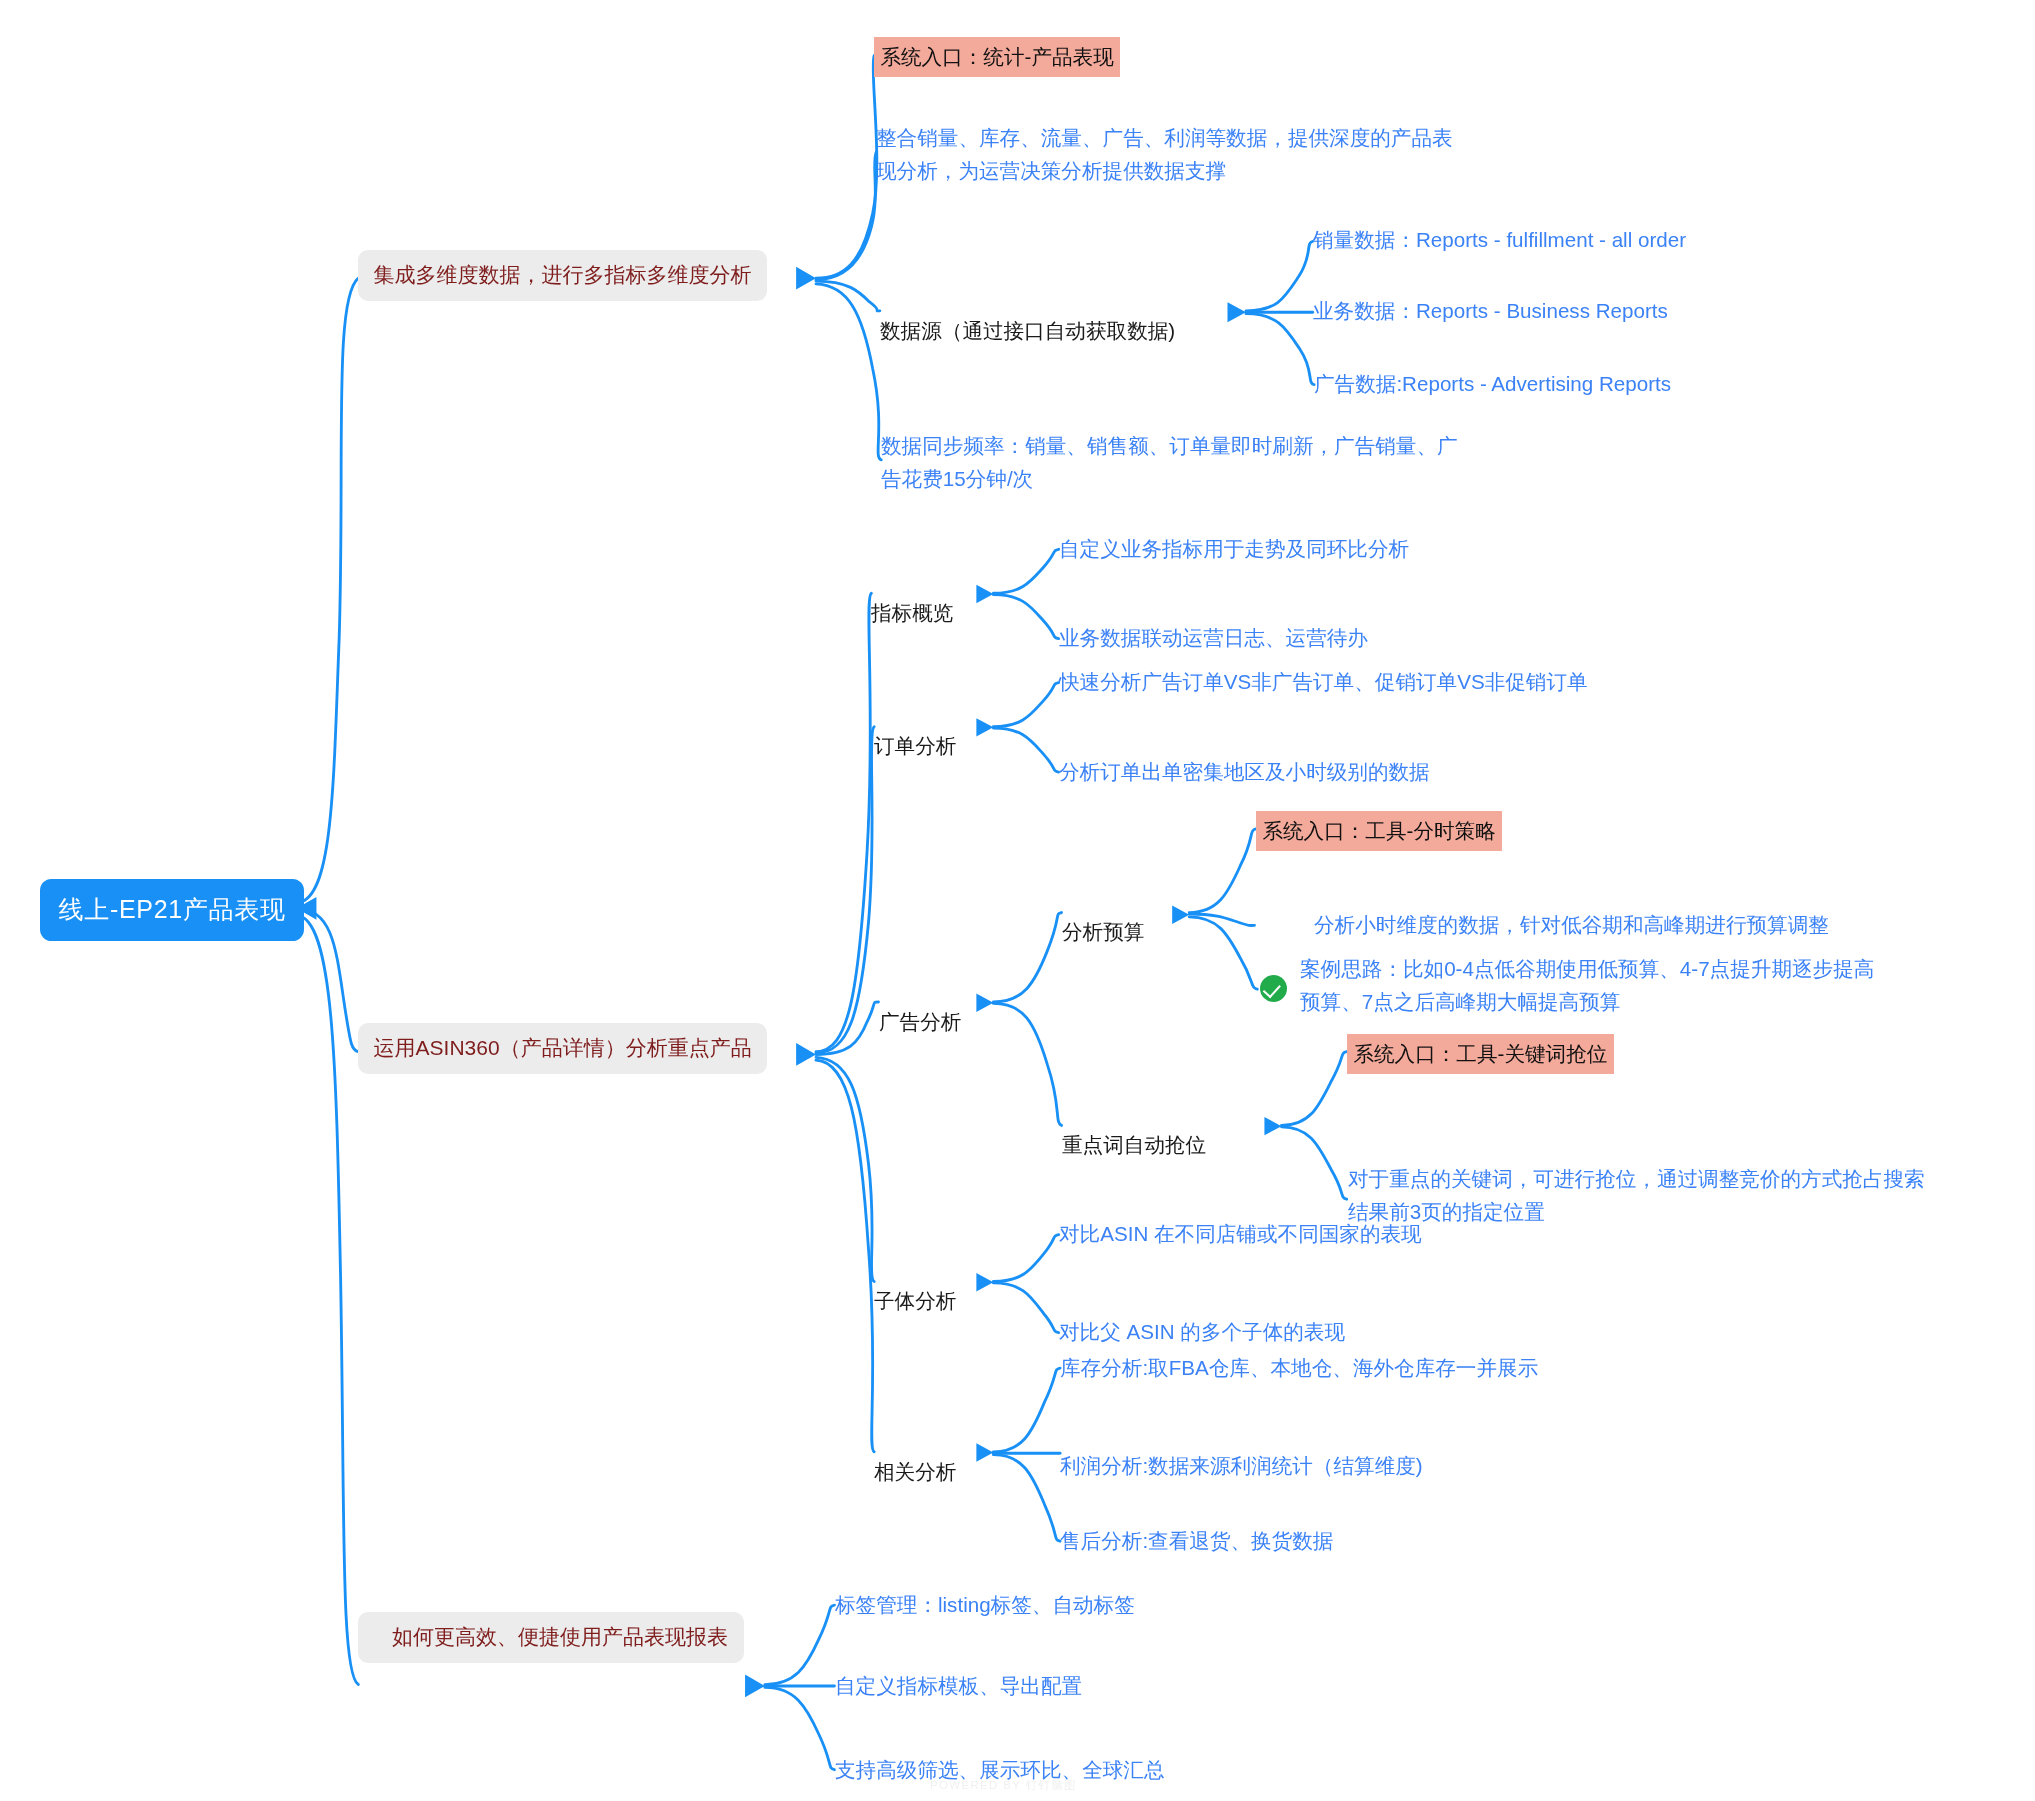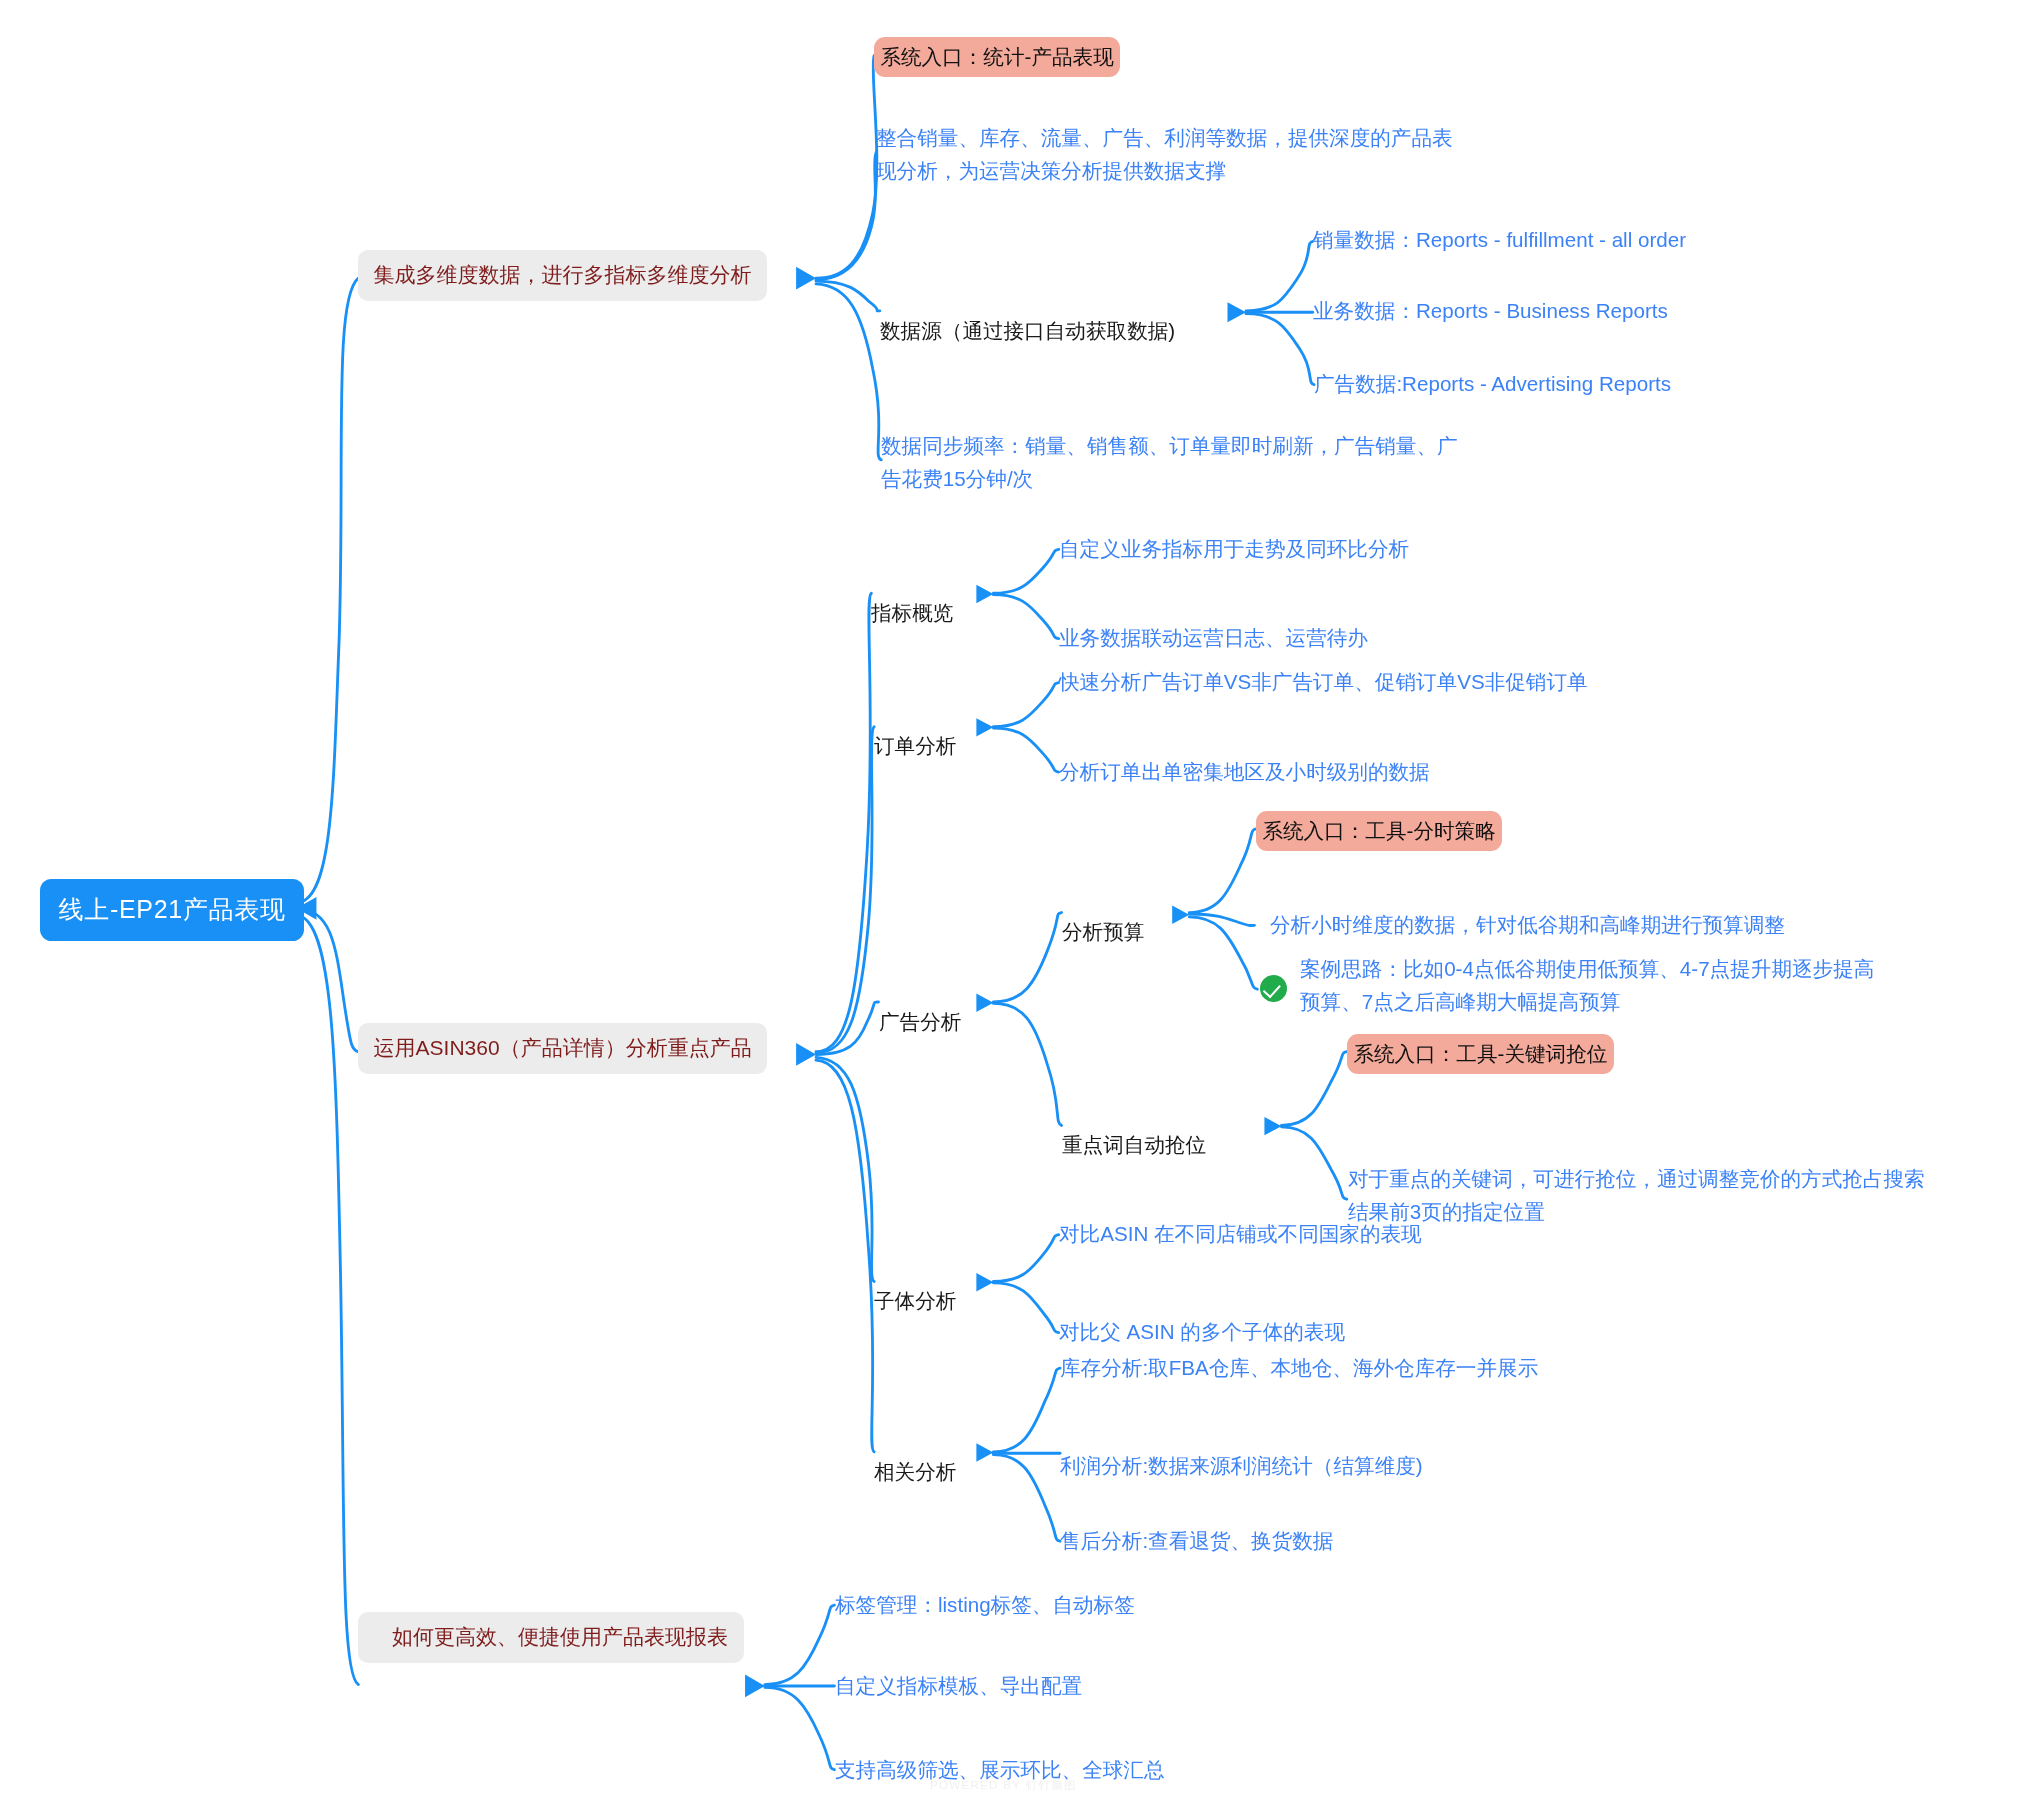--- a/index.html
+++ b/index.html
@@ -1,19 +1,19 @@
 <!DOCTYPE html>
 <html style="font-size:11.4px"><head>
 <meta charset="utf-8">
 <style>
   html,body{margin:0;padding:0;background:#ffffff;}
   body{font-family:"Liberation Sans","DejaVu Sans",sans-serif;}
   #canvas{position:relative;width:2035px;height:1801px;background:#fff;overflow:hidden;}
   #wires{position:absolute;left:0;top:0;width:2035px;height:1801px;pointer-events:none;}
-  .node{position:absolute;box-sizing:border-box;white-space:pre;line-height:1.55;border-radius:11px;}
+  .node{position:absolute;box-sizing:border-box;white-space:pre;line-height:1.55;}
   .root{
     background:#1890f6;color:#fff;border-radius:11.4px;
     font-size:25px;padding:11.4px 18.5px;letter-spacing:0.7px;
   }
   .branch{
     background:#ececec;color:#7f1d1d;border-radius:10px;
     font-size:21px;padding:9.2px 15.6px;
   }
   .topic{color:#1a1a1a;font-size:20.6px;margin-top:20px;}
   .leaf{color:#3b82f6;font-size:20.6px;}
@@ -133,21 +133,21 @@
   <div class="node leaf" style="left:1059px;top:622px;">业务数据联动运营日志、运营待办</div>
 
   <div class="node topic" style="left:874px;top:710px;">订单分析</div>
   <div class="node leaf" style="left:1059px;top:666px;">快速分析广告订单VS非广告订单、促销订单VS非促销订单</div>
   <div class="node leaf" style="left:1059px;top:756px;">分析订单出单密集地区及小时级别的数据</div>
 
   <div class="node topic" style="left:879px;top:986px;">广告分析</div>
 
   <div class="node topic" style="left:1062px;top:896px;">分析预算</div>
   <div class="node tag" style="left:1256px;top:811px;">系统入口：工具-分时策略</div>
-  <div class="node leaf" style="left:1270px;top:909px;">分析小时维度的数据，针对低谷期和高峰期进行预算调整</div>
+  <div class="node leaf" style="left:1314px;top:909px;">分析小时维度的数据，针对低谷期和高峰期进行预算调整</div>
   <span class="check-icon" style="left:1260px;top:975px;"></span>
   <div class="node leaf multi" style="left:1300px;top:952px;">案例思路：比如0-4点低谷期使用低预算、4-7点提升期逐步提高
 预算、7点之后高峰期大幅提高预算</div>
 
   <div class="node topic" style="left:1062px;top:1109px;">重点词自动抢位</div>
   <div class="node tag" style="left:1347px;top:1034px;">系统入口：工具-关键词抢位</div>
   <div class="node leaf multi" style="left:1348px;top:1162px;">对于重点的关键词，可进行抢位，通过调整竞价的方式抢占搜索
 结果前3页的指定位置</div>
 
   <div class="node topic" style="left:874px;top:1265px;">子体分析</div>

